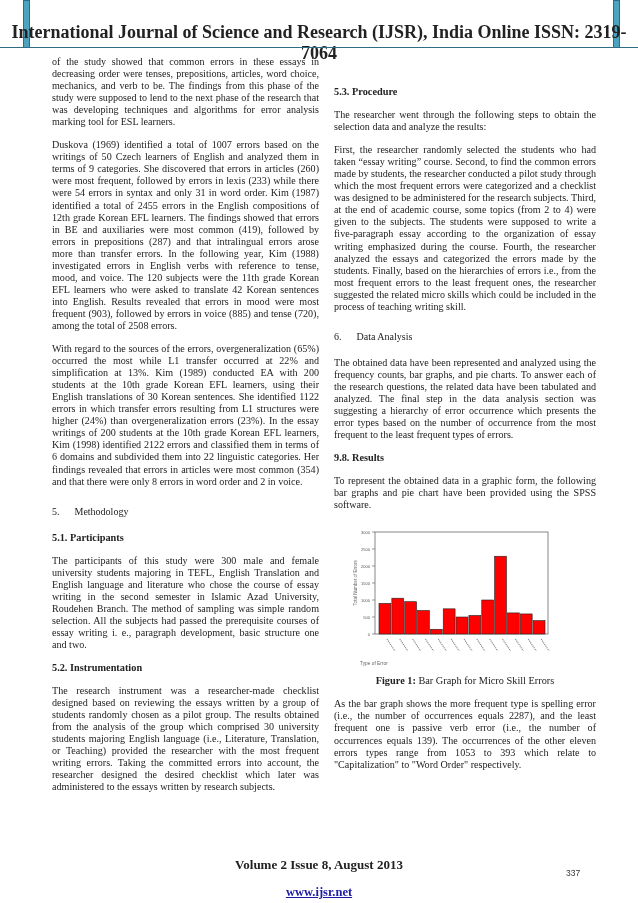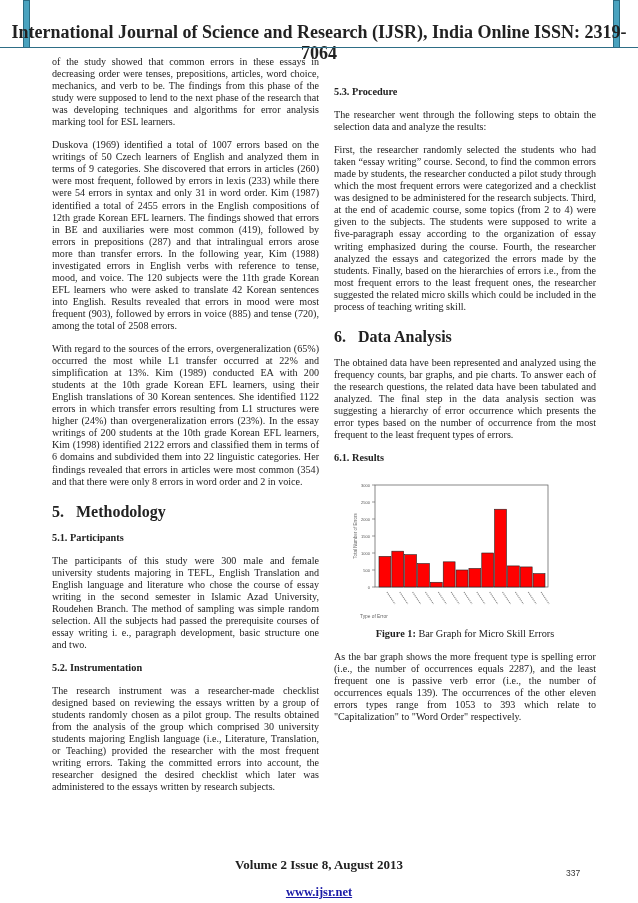--- a/index.html
+++ b/index.html
@@ -10,21 +10,21 @@
   .side-bar { position: absolute; top: 0; width: 7px; height: 48px; background: #4aa3bf; border: 1px solid #2b6d84; box-sizing: border-box; }
   .side-bar.left { left: 23px; }
   .side-bar.right { left: 613px; }
   .header-rule { position: absolute; left: 0; top: 47px; width: 638px; height: 1px; background: #2e6e86; }
   .journal-title { position: absolute; top: 22px; left: 0; width: 638px; text-align: center; font-weight: bold; font-size: 18px; color: #222; }
 
   .col { position: absolute; top: 56px; width: 267px; font-size: 10.1px; line-height: 12.05px; }
   .col.left { left: 52px; }
   .col.right { left: 334px; width: 262px; margin-top: 30px; }
   .col p { margin: 0 0 11px 0; text-align: justify; }
-  .h1 { font-weight: bold; font-size: 16px; margin: 18px 0 14px 0; }
+  .h1 { font-weight: normal; font-size: 10px; margin: 18px 0 14px 0; }
   .h1 .num { display: inline-block; width: 20px; }
   .h2 { font-weight: bold; font-size: 10.3px; margin: 0 0 11px 0; }
 
   .figure { position: relative; width: 262px; height: 168px; margin: 10px 0 0 0; }
   .chart { position: absolute; left: 14px; top: 0; width: 220px; height: 148px; }
   .figure-caption { position: absolute; left: 0; top: 153px; width: 262px; text-align: center; font-size: 10.3px; }
   .figure-caption b { font-weight: bold; }
 
   .footer { position: absolute; left: 0; top: 857px; width: 638px; text-align: center; }
   .footer .vol { font-weight: bold; font-size: 13px; display: block; }
@@ -55,21 +55,22 @@
 
 <div class="col right">
   <div class="h2">5.3. Procedure</div>
   <p>The researcher went through the following steps to obtain the selection data and analyze the results:</p>
   <p>First, the researcher randomly selected the students who had taken “essay writing” course. Second, to find the common errors made by students, the researcher conducted a pilot study through which the most frequent errors were categorized and a checklist was designed to be administered for the research subjects. Third, at the end of academic course, some topics (from 2 to 4) were given to the subjects. The students were supposed to write a five-paragraph essay according to the organization of essay writing emphasized during the course. Fourth, the researcher analyzed the essays and categorized the errors made by the students. Finally, based on the hierarchies of errors i.e., from the most frequent errors to the least frequent ones, the researcher suggested the related micro skills which could be included in the process of teaching writing skill.</p>
   <div class="h1">
     <span class="num">6.</span>
     <span>Data Analysis</span>
   </div>
   <p>The obtained data have been represented and analyzed using the frequency counts, bar graphs, and pie charts. To answer each of the research questions, the related data have been tabulated and analyzed. The final step in the data analysis section was suggesting a hierarchy of error occurrence which presents the error types based on the number of occurrence from the most frequent to the least frequent types of errors.</p>
-  <div class="h2">6.1. Results</div>
+  <div class="h2">9.8. Results</div>
+  <p>To represent the obtained data in a graphic form, the following bar graphs and pie chart have been provided using the SPSS software.</p>
 
   <div class="figure">
     <svg class="chart" id="bar-chart" viewBox="0 0 220 148" width="220" height="148">
         <rect x="27" y="10" width="173" height="102" fill="#ffffff" stroke="#555" stroke-width="0.7"></rect>
         <line x1="24" y1="112" x2="27" y2="112" stroke="#555" stroke-width="0.6"></line>
         <text x="22" y="113.5" font-size="4" text-anchor="end" fill="#555" font-family="Liberation Sans, sans-serif">0</text>
         <line x1="24" y1="95" x2="27" y2="95" stroke="#555" stroke-width="0.6"></line>
         <text x="22" y="96.5" font-size="4" text-anchor="end" fill="#555" font-family="Liberation Sans, sans-serif">500</text>
         <line x1="24" y1="78" x2="27" y2="78" stroke="#555" stroke-width="0.6"></line>
         <text x="22" y="79.5" font-size="4" text-anchor="end" fill="#555" font-family="Liberation Sans, sans-serif">1000</text>

